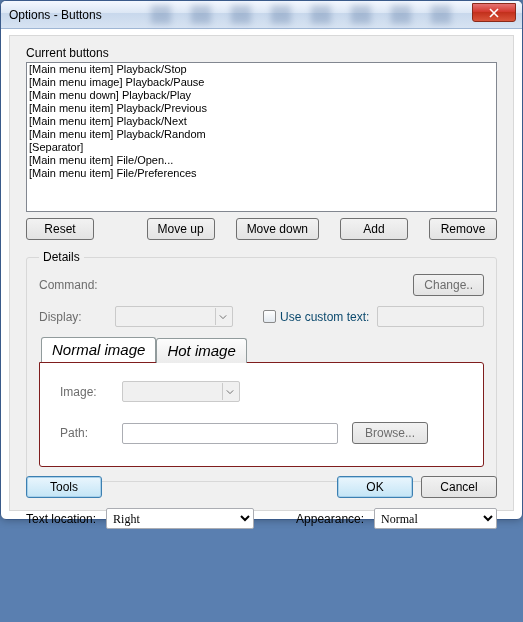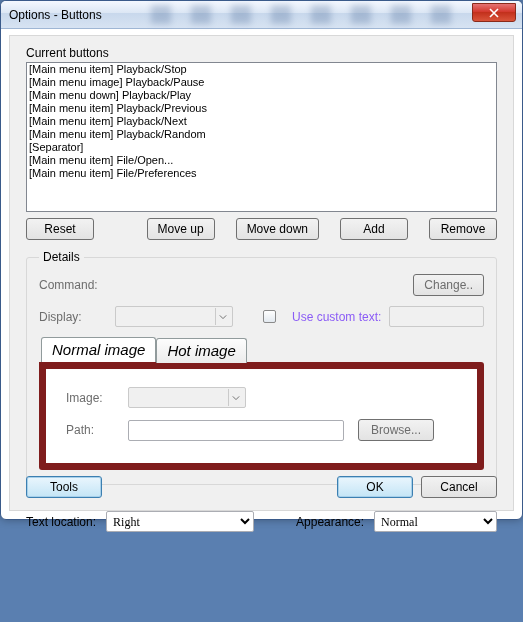--- a/index.html
+++ b/index.html
@@ -133,21 +133,21 @@
     display:flex;align-items:center;justify-content:center;
     border-left:1px solid #cacaca;
     color:#6d6d6d;
   }
   .combo .arrow svg{width:8px;height:8px;}
   .textin {
     height:21px; border:1px solid #abadb3; background:#fff;border-radius:2px;
     padding:0 4px;
   }
   .textin.disabled{ background:#f0f0f0; border-color:#cacaca;}
-  .chk { display:flex;align-items:flex-start;gap:16px;color:#8b5cf6;}
+  .chk { display:flex;align-items:flex-start;gap:4px;color:#0c4a6e;}
   .chk .box{width:13px;height:13px;border:1px solid #8a8a8a;background:linear-gradient(to bottom,#fff,#e3e9ef);border-radius:2px;}
 
   .tabstrip {
     margin-top:8px;
     position:relative;
   }
   .tabs {
     display:flex;
     gap:0;
     position:relative;
@@ -166,25 +166,25 @@
     cursor:default;
     font-style:italic;
   }
   .tab.active {
     background:#fff;
     top:0;
     padding-bottom:4px;
     z-index:3;
   }
   .tabpanel {
-    border:7px solid #7f1d1d;
+    border:1px solid #7f1d1d;
     background:#fff;
     padding: 18px 20px 22px 20px;
     border-radius:0 3px 3px 3px;
-    display:flex;flex-direction:column;gap:11px;
+    display:flex;flex-direction:column;gap:20px;
   }
   .prow{display:flex;align-items:center;gap:14px;}
   .prow .plabel{width:48px;color:#6d6d6d;}
 
   .bottomrow {
     display:flex;align-items:center;gap:10px;
     margin-top:26px;
   }
   .bottomrow .blabel{color:#000;}
   .actionbar {

